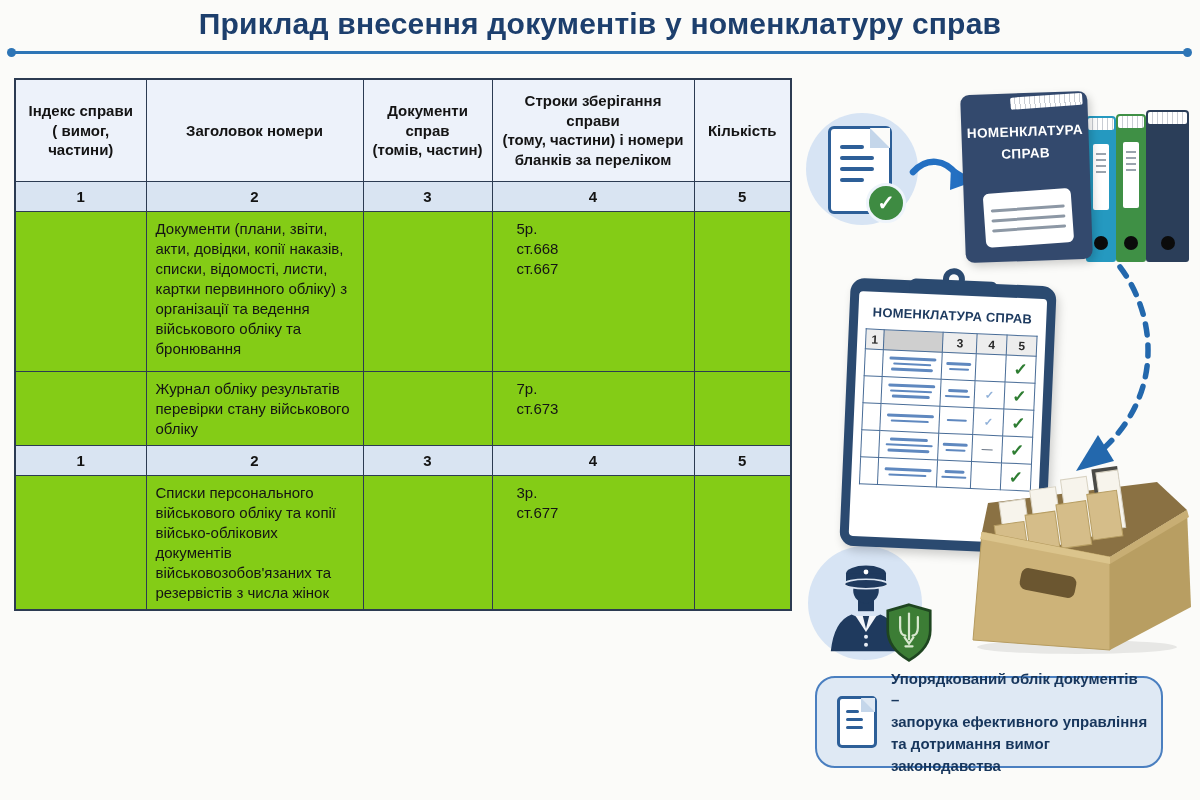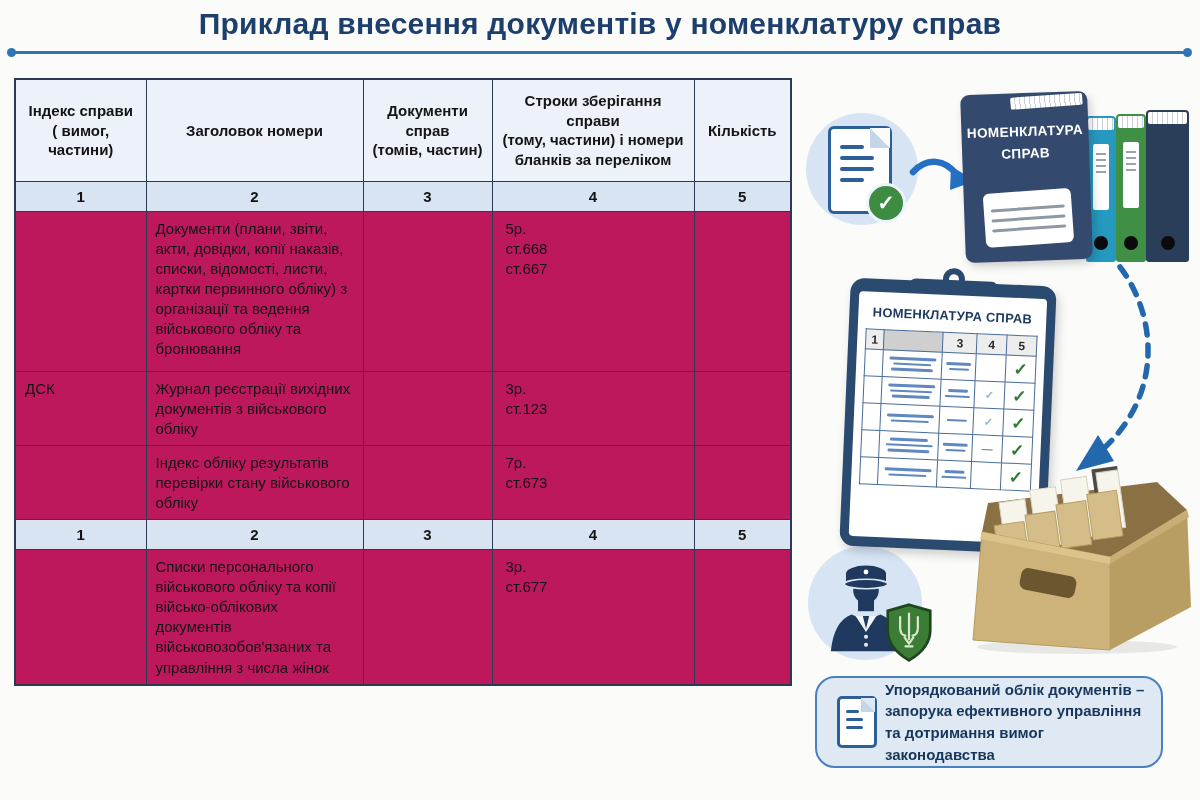--- a/index.html
+++ b/index.html
@@ -45,23 +45,23 @@
     vertical-align: middle; white-space: pre-line; line-height: 1.3; padding: 4px 2px;
   }
   tr.nums td {
     background: #d9e4f2; font-weight: bold; text-align: center; vertical-align: middle;
   }
   tr.section td {
     background: #d9e4f2; font-weight: bold; text-align: center; vertical-align: middle;
     font-size: 16px;
   }
   td.cell {
-    vertical-align: top; padding: 7px 6px 6px 9px; line-height: 1.34; background:#be185d;
-  }
-  td.terms { white-space: pre-line; padding-left: 13px; }
+    vertical-align: top; padding: 7px 6px 6px 9px; line-height: 1.34; background:#84cc16;
+  }
+  td.terms { white-space: pre-line; padding-left: 24px; }
 
   
   .art { position: absolute; left: 790px; top: 70px; width: 410px; height: 730px; }
   .art > * { position: absolute; }
 
   .blue-circle { border-radius: 50%; background: #d7e4f4; }
   .doc-circle { left: 16px; top: 43px; width: 112px; height: 112px; }
 
   .doc-icon {
     background: #fff; border: 3px solid #2d5f98; border-radius: 6px; position: absolute;
@@ -171,21 +171,21 @@
   .note-box {
     left: 25px; top: 606px; width: 348px; height: 92px;
     background: #dfe9f4; border: 2.5px solid #4a7fc0; border-radius: 20px;
     display: flex; align-items: center; padding: 10px 12px 10px 20px;
   }
   .note-doc { position: relative; width: 40px; height: 52px; flex: 0 0 auto;
     background:#fff; border:3px solid #2d5f98; border-radius:5px; padding: 11px 5px 5px 6px; }
   .note-doc .doc-fold { border-width: 0 14px 14px 0; border-color:#fff #dfe9f4 #c4d6ea #fff;}
   .note-doc .doc-line { height:3px; margin-bottom:5px; }
   .note-text {
-    margin-left: 8px; font-size: 15px; font-weight: bold; color: #17365c;
+    margin-left: 14px; font-size: 15px; font-weight: bold; color: #17365c;
     line-height: 1.45; white-space: pre-line;
   }
 </style>
 </head>
 <body>
 
 <h1 class="page-title">Приклад внесення документів у номенклатуру справ</h1>
 <div class="title-rule"></div>
 <span class="rule-dot left"></span>
 <span class="rule-dot right"></span>
@@ -221,46 +221,38 @@
   </tr>
   <tr class="data" style="height:160px">
     <td class="cell"></td>
     <td class="cell">Документи (плани, звіти, акти, довідки, копії наказів, списки, відомості, листи, картки первинного обліку) з організації та ведення військового обліку та бронювання</td>
     <td class="cell"></td>
     <td class="cell terms">5р.
 ст.668
 ст.667</td>
     <td class="cell"></td>
   </tr>
-  <tr class="data" style="height:73px">
-    <td class="cell">ДСК</td>
-    <td class="cell">Журнал реєстрації вихідних документів з військового обліку</td>
-    <td class="cell"></td>
-    <td class="cell terms">3р.
-ст.123</td>
-    <td class="cell"></td>
-  </tr>
   <tr class="data" style="height:70px">
     <td class="cell"></td>
-    <td class="cell">Індекс обліку результатів перевірки стану військового обліку</td>
+    <td class="cell">Журнал обліку результатів перевірки стану військового обліку</td>
     <td class="cell"></td>
     <td class="cell terms">7р.
 ст.673</td>
     <td class="cell"></td>
   </tr>
   <tr class="nums" style="height:30px">
     <td>1</td>
     <td>2</td>
     <td>3</td>
     <td>4</td>
     <td>5</td>
   </tr>
   <tr class="data" style="height:118px">
     <td class="cell"></td>
-    <td class="cell">Списки персонального військового обліку та копії військо-облікових документів військовозобов'язаних та управління з числа жінок</td>
+    <td class="cell">Списки персонального військового обліку та копії військо-облікових документів військовозобов'язаних та резервістів з числа жінок</td>
     <td class="cell"></td>
     <td class="cell terms">3р.
 ст.677</td>
     <td class="cell"></td>
   </tr>
 </tbody>
   </table>
 
 <div class="art">
 

